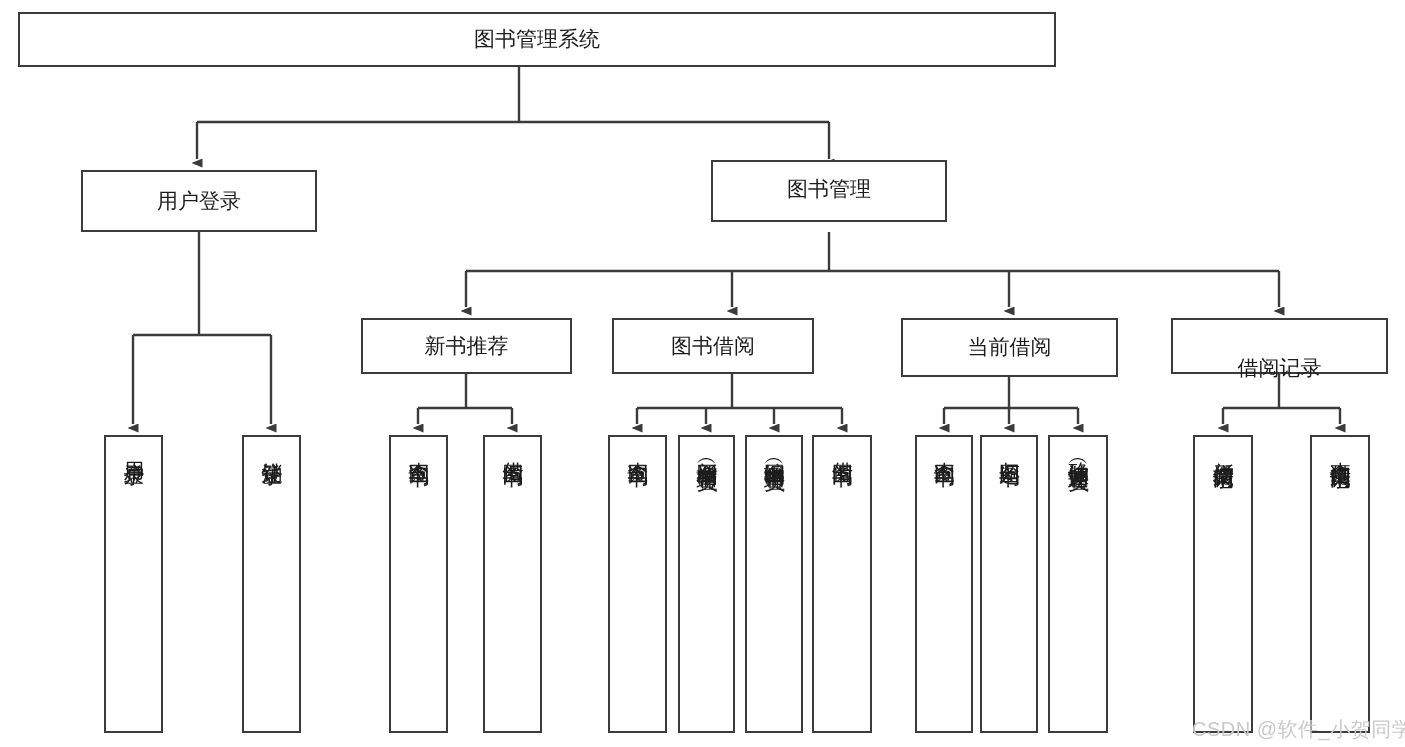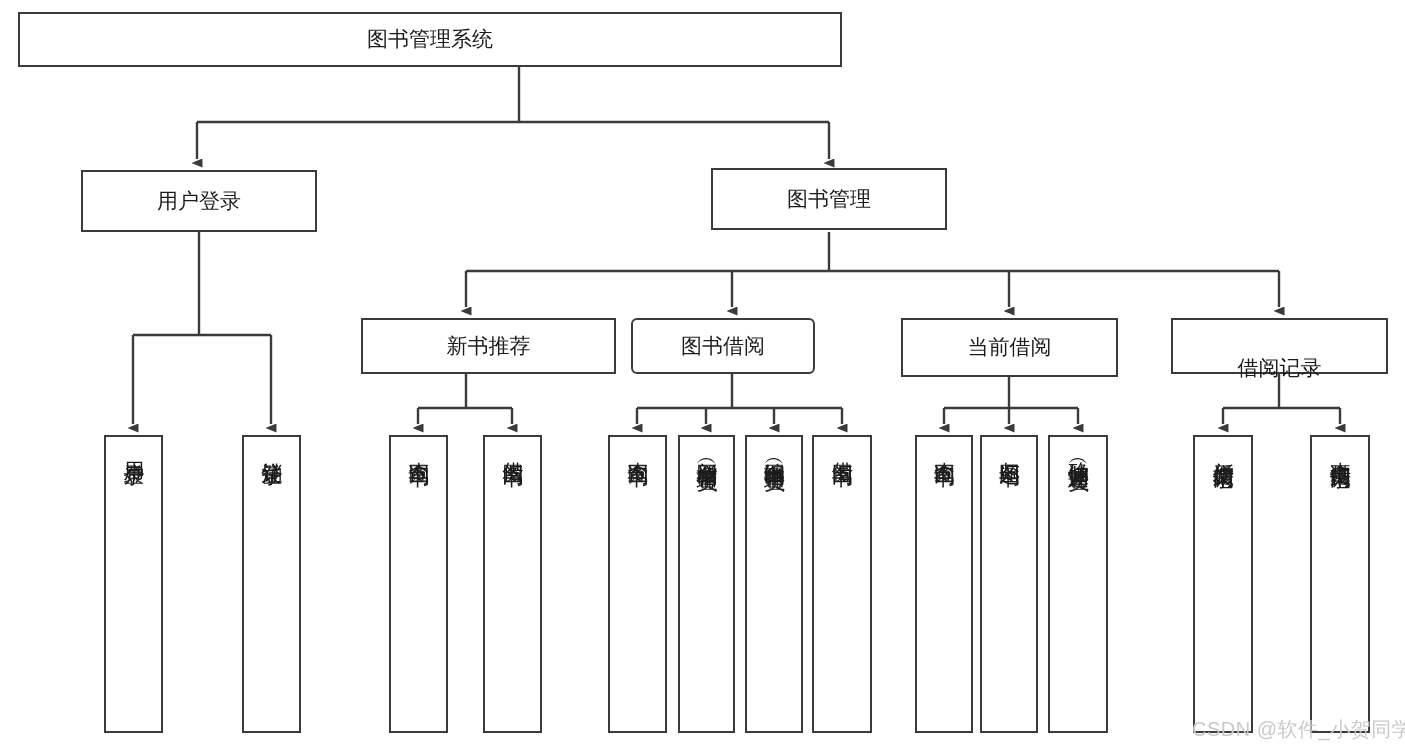--- a/index.html
+++ b/index.html
@@ -56,33 +56,33 @@
         <path d="M944,408 L944,424" stroke="#3b3b3b" marker-end="url(#arrow)"></path>
         <path d="M1009,408 L1009,424" stroke="#3b3b3b" marker-end="url(#arrow)"></path>
         <path d="M1078,408 L1078,424" stroke="#3b3b3b" marker-end="url(#arrow)"></path>
         <path d="M1279,374 L1279,408" stroke="#3b3b3b"></path>
         <path d="M1223,408 L1340,408" stroke="#3b3b3b"></path>
         <path d="M1223,408 L1223,424" stroke="#3b3b3b" marker-end="url(#arrow)"></path>
         <path d="M1340,408 L1340,424" stroke="#3b3b3b" marker-end="url(#arrow)"></path>
       </g>
   </svg>
   <div id="node-layer">
-      <div class="node horiz" style="left: 18px; top: 12px; width: 824px; height: 55px; border-color: rgb(59, 59, 59);">
+      <div class="node horiz" style="left: 18px; top: 12px; width: 1038px; height: 55px; border-color: rgb(59, 59, 59);">
         <span class="lbl" style="color: rgb(28, 28, 28);">图书管理系统</span>
       </div>
       <div class="node horiz" style="left: 81px; top: 170px; width: 236px; height: 62px; border-color: rgb(59, 59, 59);">
         <span class="lbl" style="color: rgb(28, 28, 28);">用户登录</span>
       </div>
-      <div class="node horiz" style="left: 711px; top: 168px; width: 236px; height: 62px; border-color: rgb(59, 59, 59);">
+      <div class="node horiz" style="left: 711px; top: 160px; width: 236px; height: 62px; border-color: rgb(59, 59, 59); font-family: Liberation Mono, monospace;">
         <span class="lbl" style="color: rgb(28, 28, 28);">图书管理</span>
       </div>
-      <div class="node horiz" style="left: 361px; top: 318px; width: 255px; height: 56px; border-color: rgb(59, 59, 59);">
+      <div class="node horiz" style="left: 361px; top: 318px; width: 211px; height: 56px; border-color: rgb(59, 59, 59);">
         <span class="lbl" style="color: rgb(28, 28, 28);">新书推荐</span>
       </div>
-      <div class="node horiz" style="left: 631px; top: 318px; width: 184px; height: 56px; border-color: rgb(59, 59, 59); border-radius: 6px;">
+      <div class="node horiz" style="left: 612px; top: 318px; width: 202px; height: 56px; border-color: rgb(59, 59, 59);">
         <span class="lbl" style="color: rgb(28, 28, 28);">图书借阅</span>
       </div>
       <div class="node horiz" style="left: 901px; top: 318px; width: 217px; height: 59px; border-color: rgb(59, 59, 59);">
         <span class="lbl" style="color: rgb(28, 28, 28);">当前借阅</span>
       </div>
       <div class="node horiz" style="left: 1171px; top: 318px; width: 217px; height: 56px; border-color: rgb(59, 59, 59);">
         <span class="lbl" style="color: rgb(28, 28, 28); margin-top: 45px;">借阅记录</span>
       </div>
       <div class="node vert" style="left: 104px; top: 435px; width: 59px; height: 298px; border-color: rgb(59, 59, 59);">
         <span class="lbl" style="color: rgb(28, 28, 28);">用户登录</span>

